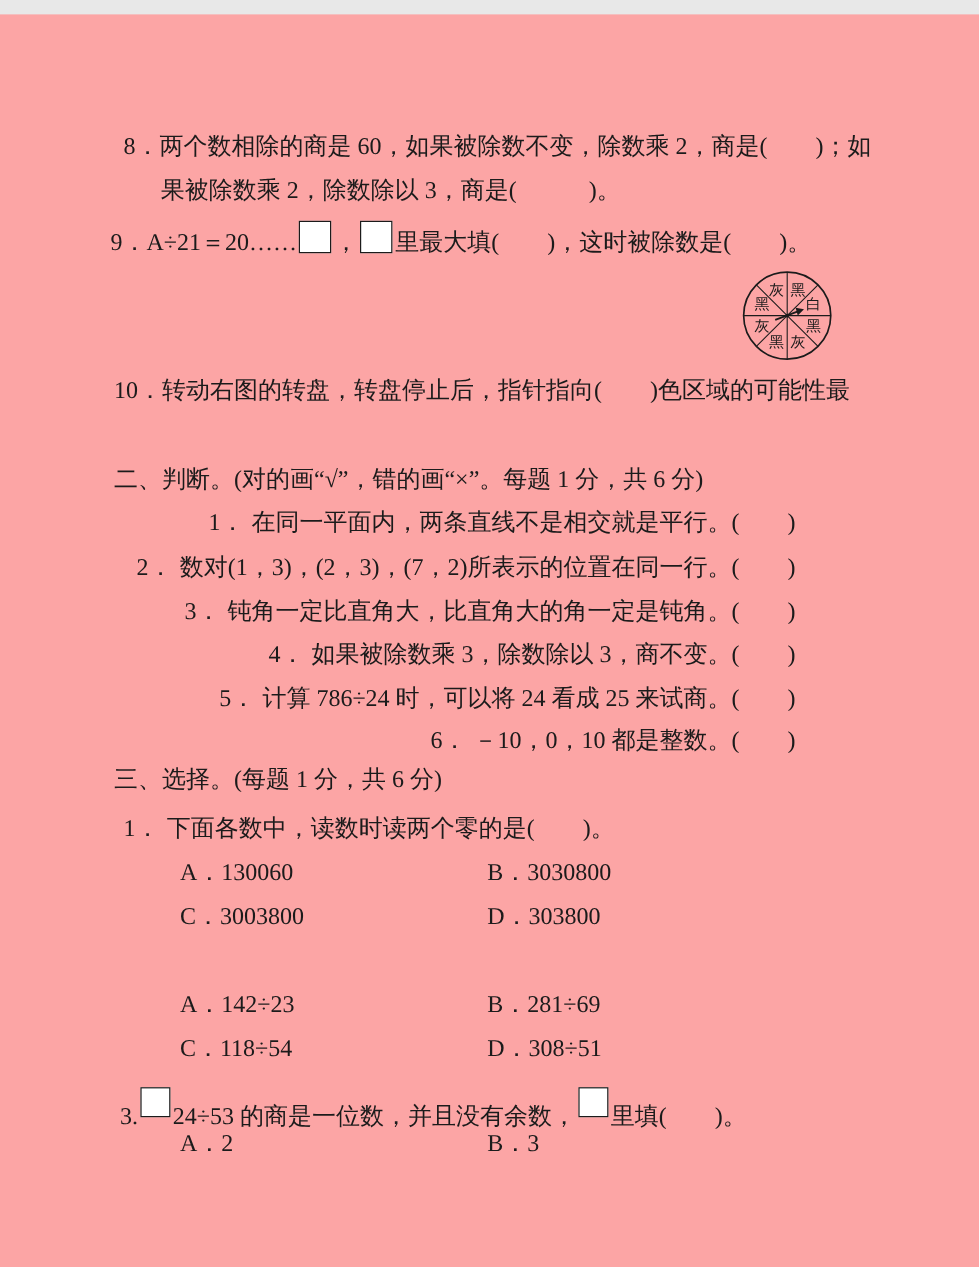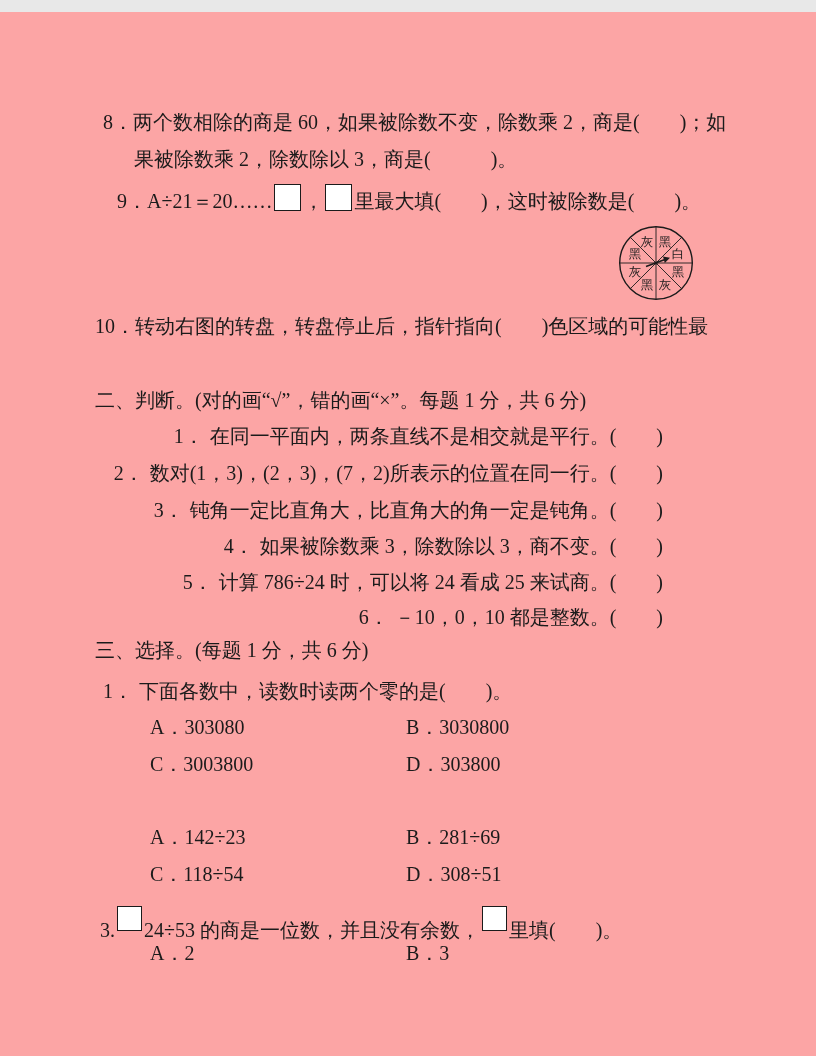--- a/index.html
+++ b/index.html
@@ -54,21 +54,21 @@
   .sl-7{left:17px;top:29px;}  
 </style>
 </head>
 <body>
 
 <div class="page">
 
   <div class="line" style="left:103px;top:97px"><span>8．</span><span>两个数相除的商是 60，如果被除数不变，除数乘 2，商是(　　)；如</span></div>
   <div class="line" style="left:134px;top:134px"><span>果被除数乘 2，除数除以 3，商是(　　　)。</span></div>
 
-  <div class="line" style="left:117px;top:172px"><span>9．</span><span>A÷21＝20……</span><span class="ansbox"></span><span>，</span><span class="ansbox"></span><span>里最大填(　　)，这时被除数是(　　)。</span></div>
+  <div class="line" style="left:92px;top:172px"><span>9．</span><span>A÷21＝20……</span><span class="ansbox"></span><span>，</span><span class="ansbox"></span><span>里最大填(　　)，这时被除数是(　　)。</span></div>
 
   <div class="spinner">
     <svg width="76" height="76" viewBox="0 0 76 76">
       <circle cx="38" cy="38" r="36.3" fill="none" stroke="#1b1b1b" stroke-width="1.4"></circle>
       <line x1="38" y1="1.7" x2="38" y2="74.3" stroke="#1b1b1b" stroke-width="0.9"></line>
       <line x1="1.7" y1="38" x2="74.3" y2="38" stroke="#1b1b1b" stroke-width="0.9"></line>
       <line x1="12.3" y1="12.3" x2="63.7" y2="63.7" stroke="#1b1b1b" stroke-width="0.9"></line>
       <line x1="63.7" y1="12.3" x2="12.3" y2="63.7" stroke="#1b1b1b" stroke-width="0.9"></line>
       <g>
         <line x1="28" y1="41.5" x2="47" y2="34.5" stroke="#1b1b1b" stroke-width="1.6"></line>
@@ -111,21 +111,21 @@
       <span>(　　)</span>
     </div>
   <div class="jrow" style="top:592px">
       <span><span class="num">6．</span><span>－10，0，10 都是整数。</span></span>
       <span>(　　)</span>
     </div>
 
   <div class="line" style="left:95px;top:625px">三、选择。(每题 1 分，共 6 分)</div>
 
   <div class="line" style="left:103px;top:666px"><span class="num">1．</span><span>下面各数中，读数时读两个零的是(　　)。</span></div>
-  <div class="optrow" style="top:702px"><span class="optcell"><span>A．</span><span>303080</span></span><span class="optcell"><span>B．</span><span>3030800</span></span></div>
+  <div class="optrow" style="top:702px"><span class="optcell"><span>A．</span><span>130060</span></span><span class="optcell"><span>B．</span><span>3030800</span></span></div>
   <div class="optrow" style="top:739px"><span class="optcell"><span>C．</span><span>3003800</span></span><span class="optcell"><span>D．</span><span>303800</span></span></div>
 
   <div class="optrow" style="top:812px"><span class="optcell"><span>A．</span><span>142÷23</span></span><span class="optcell"><span>B．</span><span>281÷69</span></span></div>
   <div class="optrow" style="top:849px"><span class="optcell"><span>C．</span><span>118÷54</span></span><span class="optcell"><span>D．</span><span>308÷51</span></span></div>
 
   <div class="line" style="left:100px;top:894px"><span>3.</span><span class="ansbox raised"></span><span>24÷53 的商是一位数，并且没有余数，</span><span class="ansbox raised"></span><span>里填(　　)。</span></div>
   <div class="optrow" style="top:928px"><span class="optcell"><span>A．</span><span>2</span></span><span class="optcell"><span>B．</span><span>3</span></span></div>
 
 </div>
 

